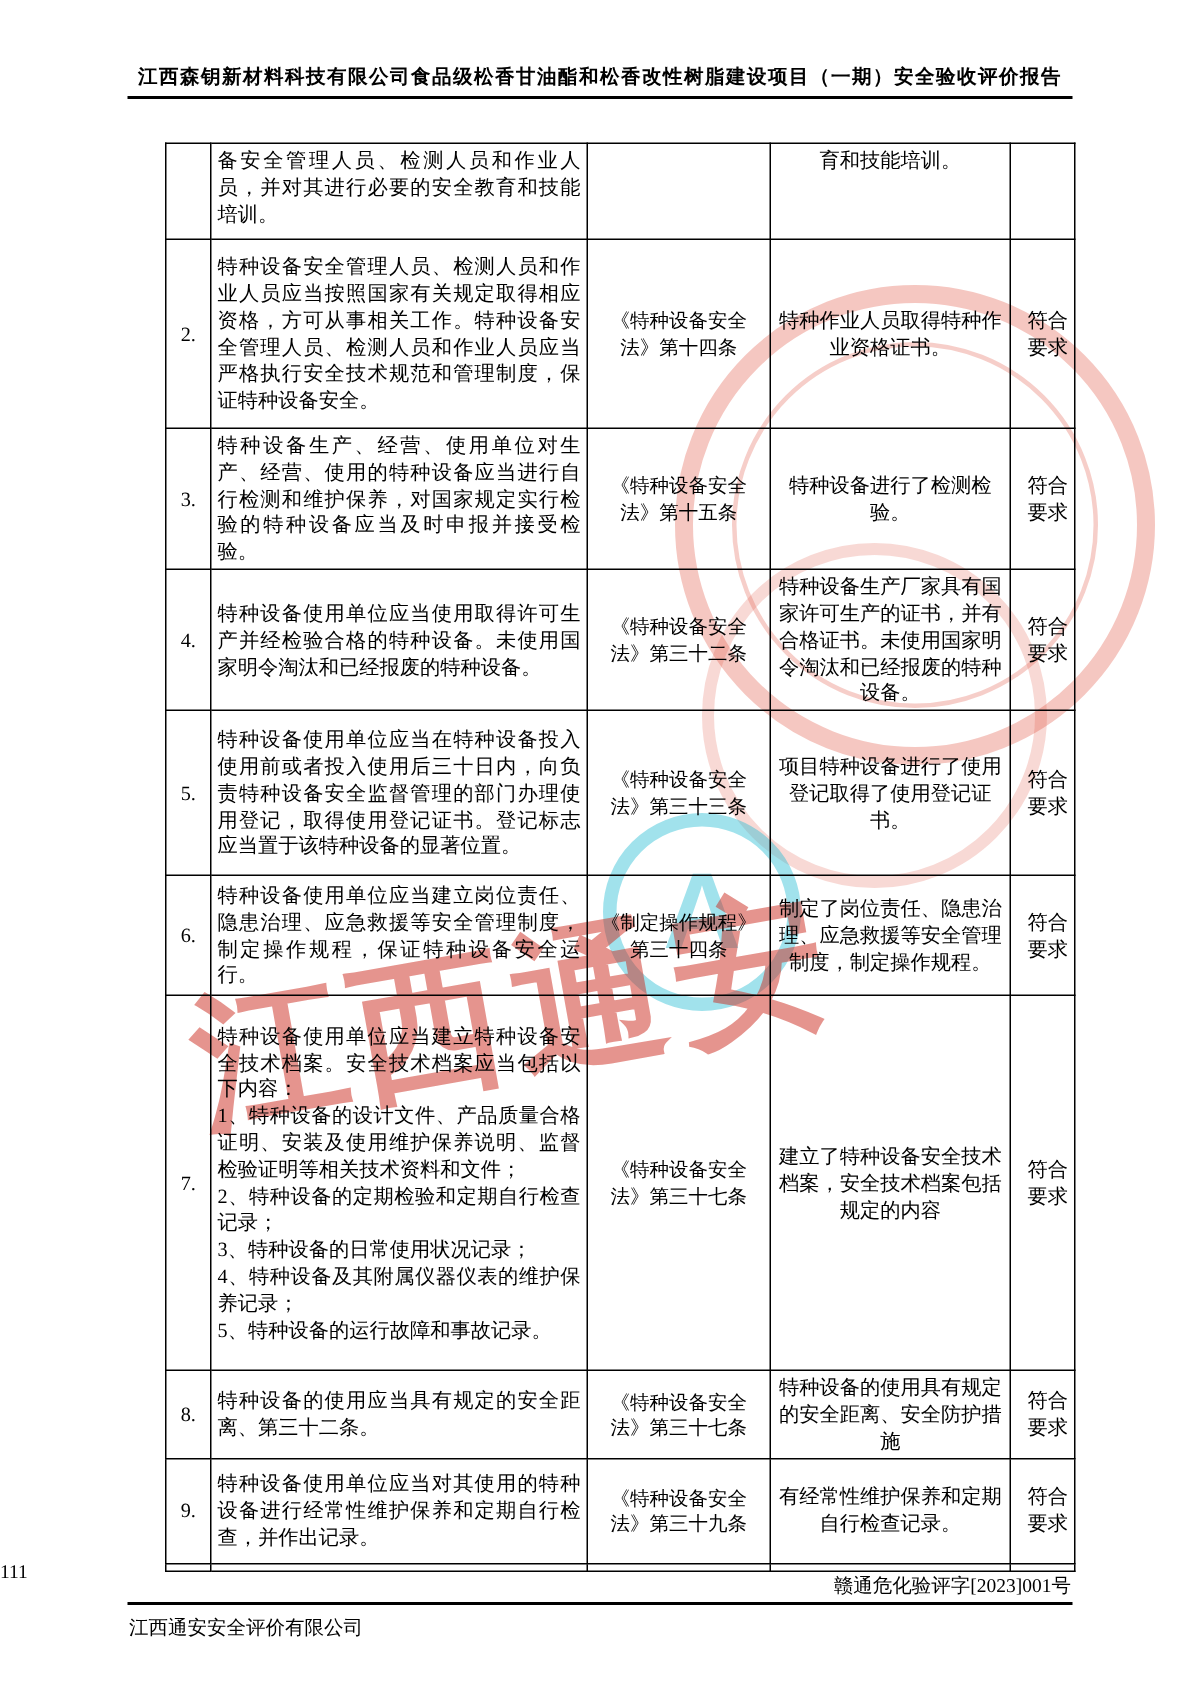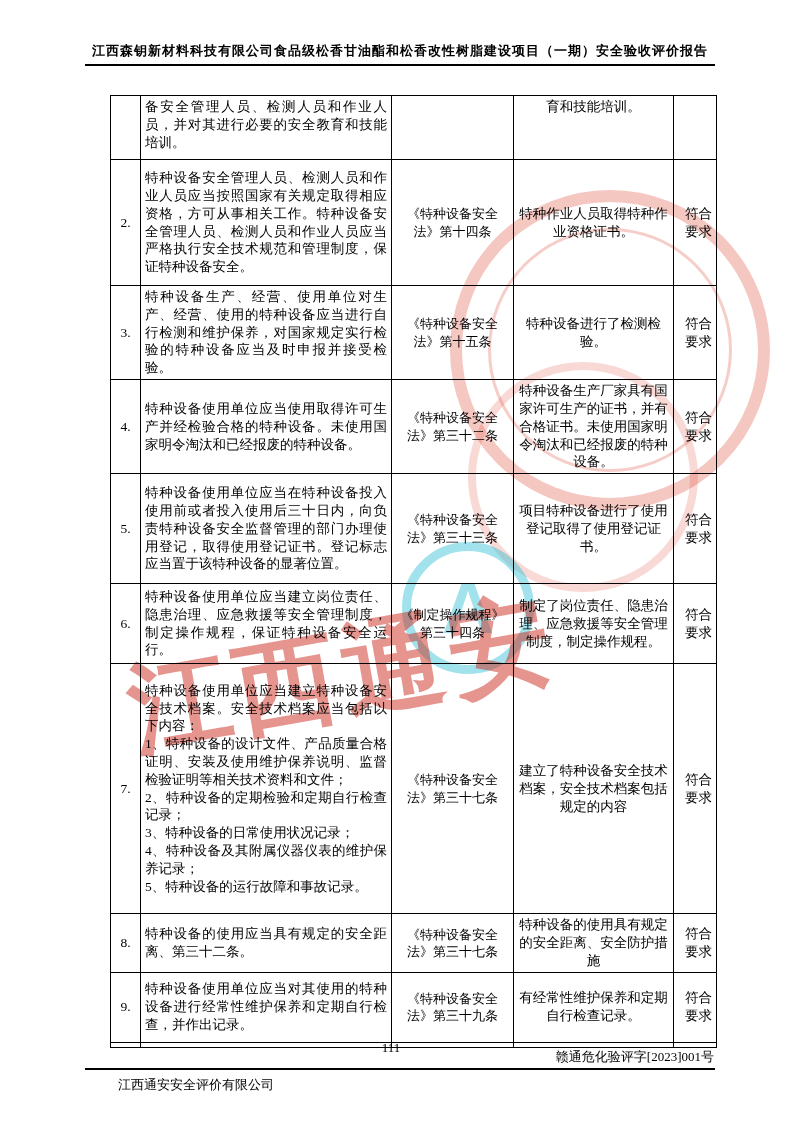--- a/index.html
+++ b/index.html
@@ -53,27 +53,27 @@
   tbody tr:nth-child(4)  { height:94px; }
   tbody tr:nth-child(5)  { height:110px; }
   tbody tr:nth-child(6)  { height:80px; }
   tbody tr:nth-child(7)  { height:250px; }
   tbody tr:nth-child(8)  { height:54px; }
   tbody tr:nth-child(9)  { height:70px; }
 
   
   .page-number {
     position:absolute; top:1040px; left:0; right:18px;
-    text-align:center; font-size:13px;
+    text-align:left; font-size:13px;
   }
   .footer-rule {
     position:absolute; top:1068px; left:85px; right:85px;
     border-top:2px solid #000; height:0;
   }
-  .footer-left  { position:absolute; top:1076px; left:86px;  font-size:13px;margin-left:32px; }
+  .footer-left  { position:absolute; top:1076px; left:86px;  font-size:13px; }
   .footer-right { position:absolute; top:1048px; right:86px; font-size:13px; }
 
   
   .watermarks { position:absolute; inset:0; pointer-events:none; mix-blend-mode:multiply; }
   .seal { position:absolute; border-radius:50%; }
   .seal-1 {
     left:450px; top:190px; width:320px; height:320px;
     border:12px solid rgba(224,80,62,.32);
   }
   .seal-1::after {

